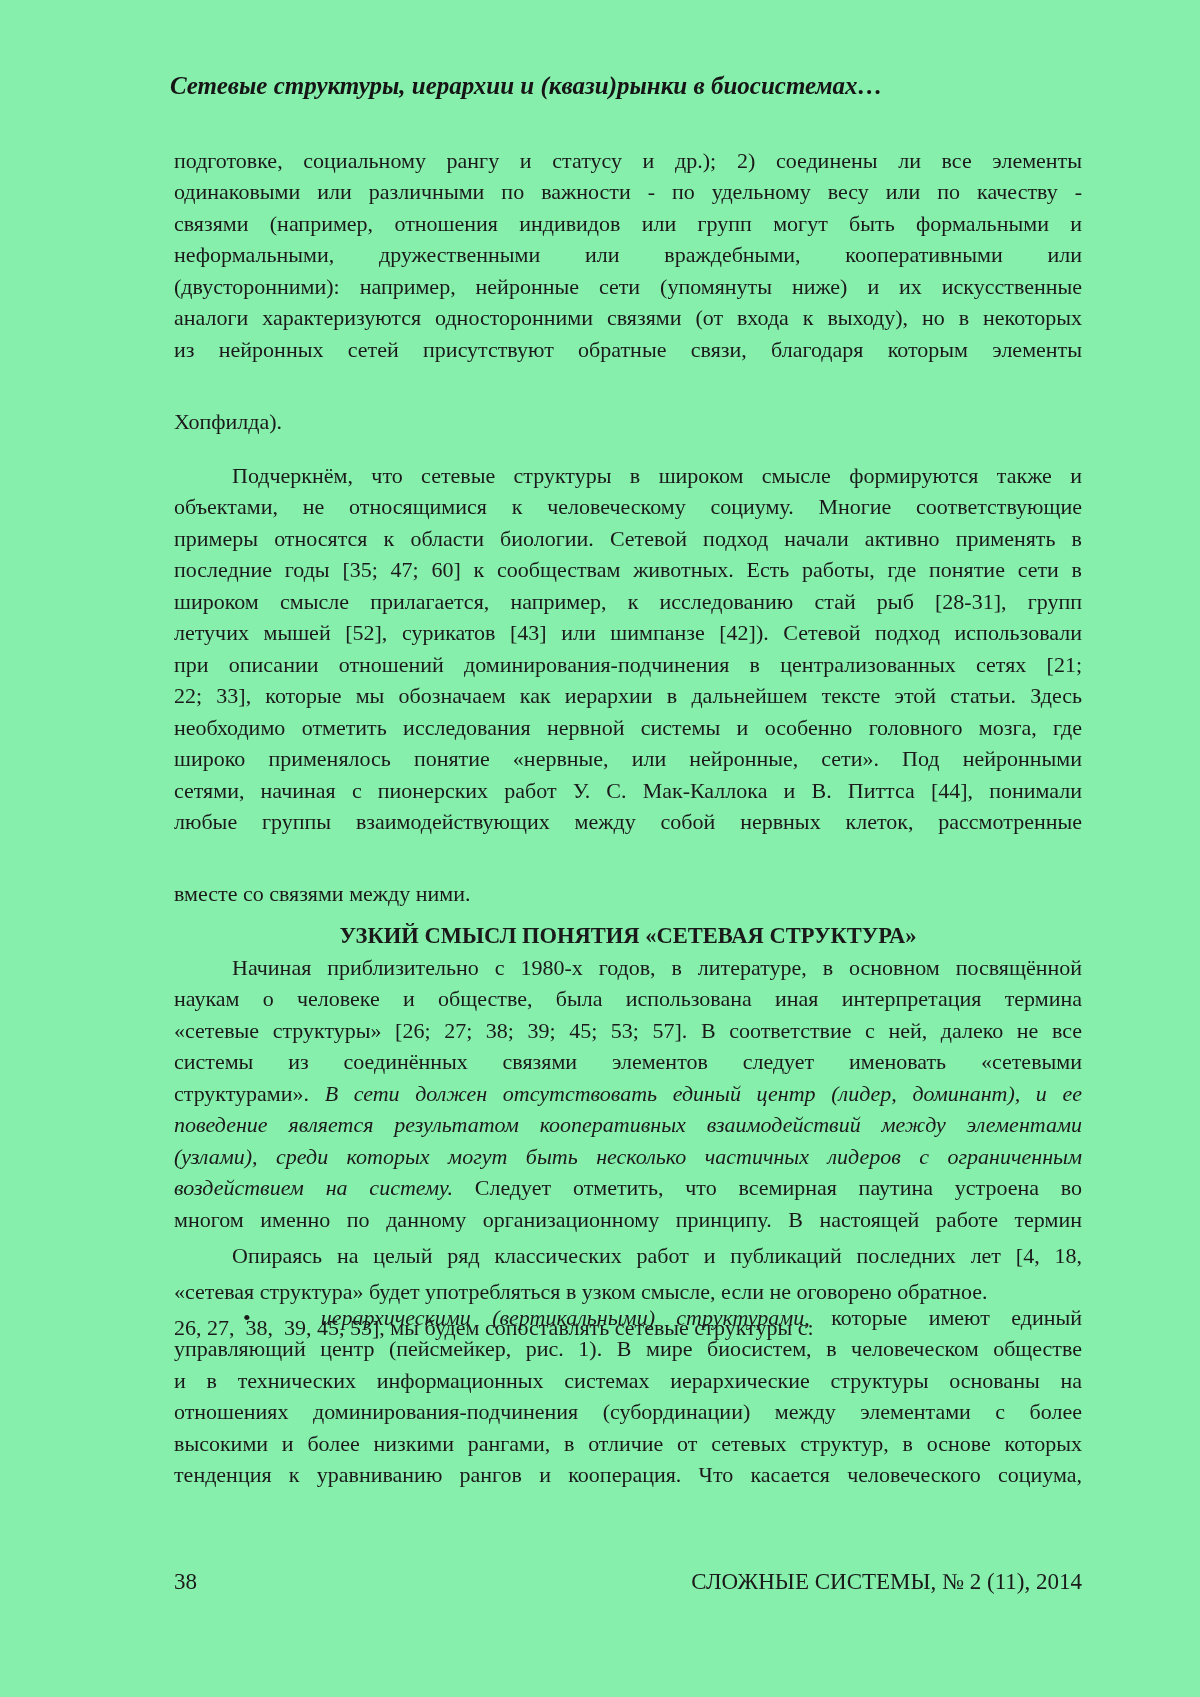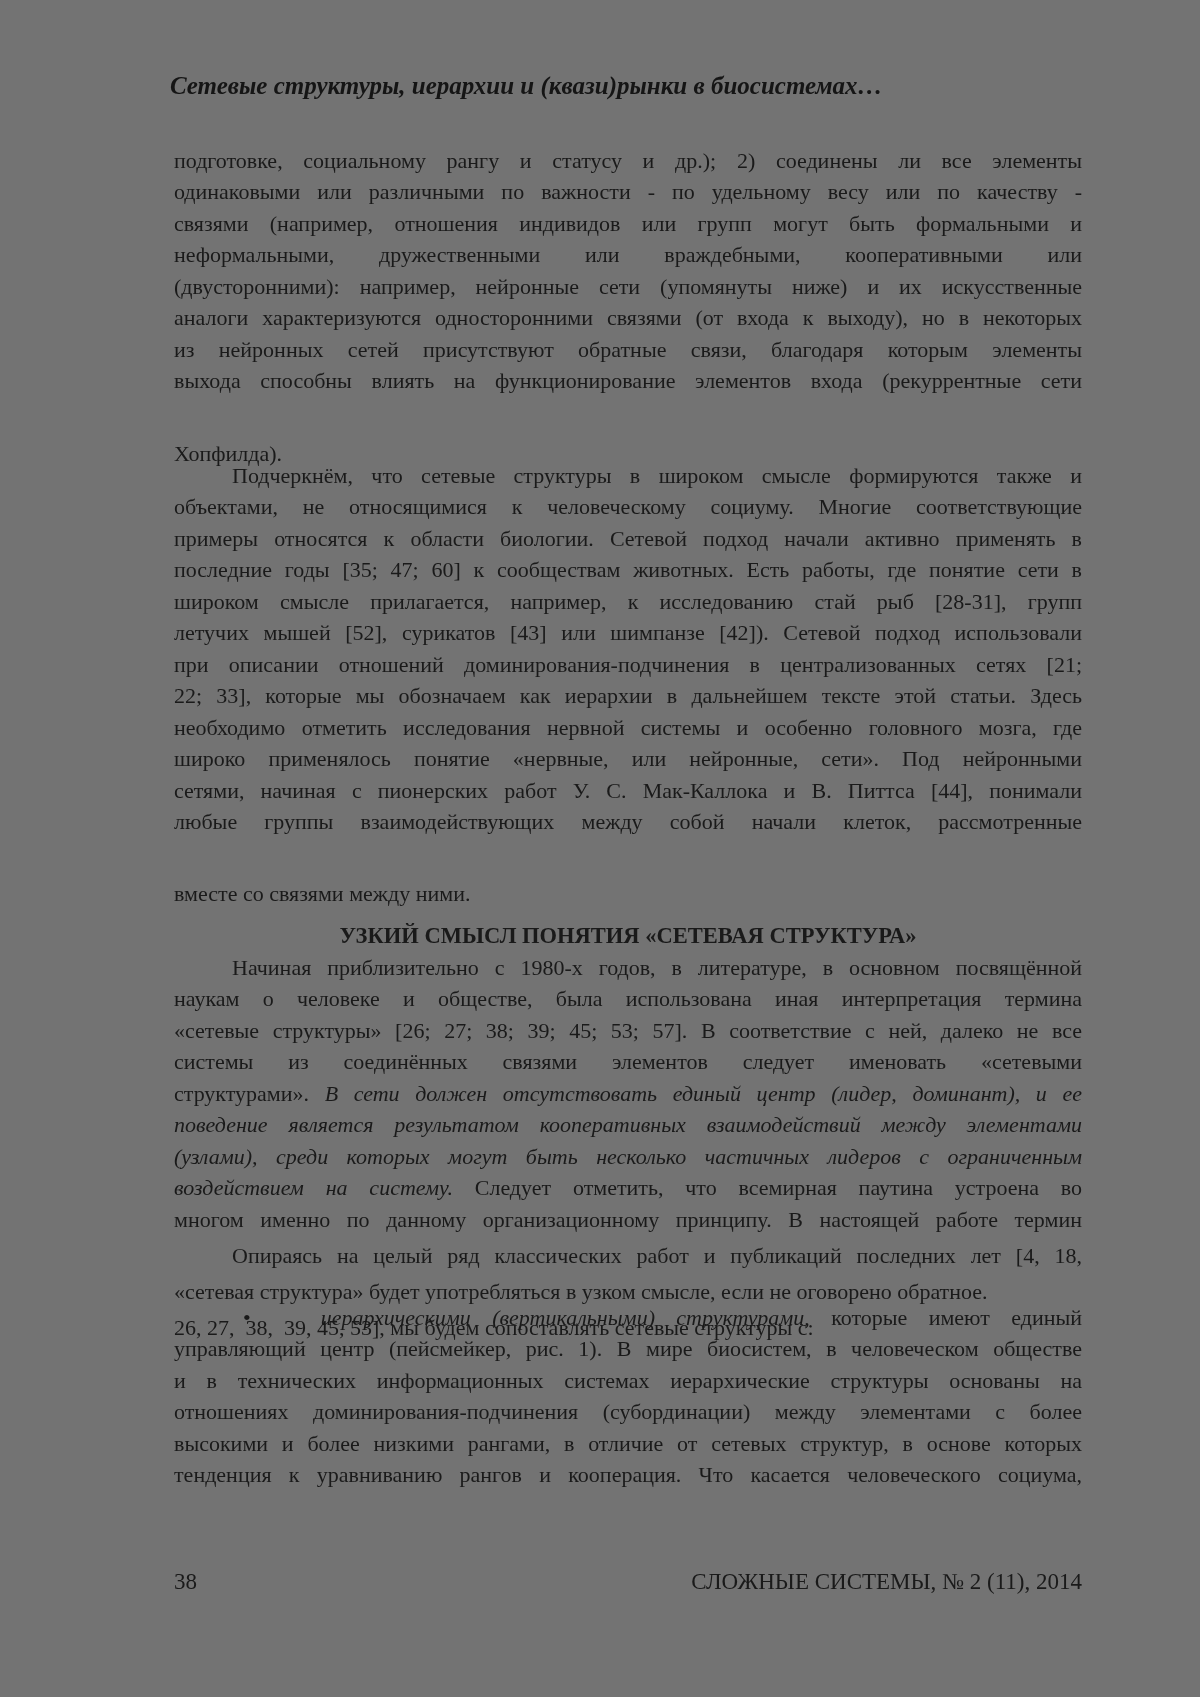--- a/index.html
+++ b/index.html
@@ -4,21 +4,21 @@
 <style>
   html, body {
     margin: 0;
     padding: 0;
     background: #ffffff;
   }
   .page {
     position: relative;
     width: 1200px;
     height: 1697px;
-    background: #737373;
+    background: #86efac;
     color: #1a1a1a;
     font-family: "Liberation Serif", "DejaVu Serif", serif;
     overflow: hidden;
   }
   .running-head {
     position: absolute;
     left: 170px;
     top: 71px;
     width: 915px;
     font-size: 25px;
@@ -79,36 +79,35 @@
 
   <div>
       <div id="block-p1" class="block paragraph">
         <div class="line"><span>подготовке, социальному рангу и статусу и др.); 2) соединены ли все элементы</span></div>
         <div class="line"><span>одинаковыми или различными по важности - по удельному весу или по качеству -</span></div>
         <div class="line"><span>связями (например, отношения индивидов или групп могут быть формальными и</span></div>
         <div class="line"><span>неформальными, дружественными или враждебными, кооперативными или</span></div>
         <div class="line"><span>(двусторонними): например, нейронные сети (упомянуты ниже) и их искусственные</span></div>
         <div class="line"><span>аналоги характеризуются односторонними связями (от входа к выходу), но в некоторых</span></div>
         <div class="line"><span>из нейронных сетей присутствуют обратные связи, благодаря которым элементы</span></div>
-        <div class="line"><span>выхода способны влиять на функционирование элементов входа (рекуррентные сети</span></div>
         <div class="line flush"><span>Хопфилда).</span></div>
       </div>
       <div id="block-p2" class="block paragraph">
         <div class="line indent"><span>Подчеркнём, что сетевые структуры в широком смысле формируются также и</span></div>
         <div class="line"><span>объектами, не относящимися к человеческому социуму. Многие соответствующие</span></div>
         <div class="line"><span>примеры относятся к области биологии. Сетевой подход начали активно применять в</span></div>
         <div class="line"><span>последние годы [35; 47; 60] к сообществам животных. Есть работы, где понятие сети в</span></div>
         <div class="line"><span>широком смысле прилагается, например, к исследованию стай рыб [28-31], групп</span></div>
         <div class="line"><span>летучих мышей [52], сурикатов [43] или шимпанзе [42]). Сетевой подход использовали</span></div>
         <div class="line"><span>при описании отношений доминирования-подчинения в централизованных сетях [21;</span></div>
         <div class="line"><span>22; 33], которые мы обозначаем как иерархии в дальнейшем тексте этой статьи. Здесь</span></div>
         <div class="line"><span>необходимо отметить исследования нервной системы и особенно головного мозга, где</span></div>
         <div class="line"><span>широко применялось понятие «нервные, или нейронные, сети». Под нейронными</span></div>
         <div class="line"><span>сетями, начиная с пионерских работ У. С. Мак-Каллока и В. Питтса [44], понимали</span></div>
-        <div class="line"><span>любые группы взаимодействующих между собой начали клеток, рассмотренные</span></div>
+        <div class="line"><span>любые группы взаимодействующих между собой нервных клеток, рассмотренные</span></div>
         <div class="line flush"><span>вместе со связями между ними.</span></div>
       </div>
       <div id="block-heading" class="block heading">УЗКИЙ СМЫСЛ ПОНЯТИЯ «СЕТЕВАЯ СТРУКТУРА»</div>
       <div id="block-p3" class="block paragraph">
         <div class="line indent"><span>Начиная приблизительно с 1980-х годов, в литературе, в основном посвящённой</span></div>
         <div class="line"><span>наукам о человеке и обществе, была использована иная интерпретация термина</span></div>
         <div class="line"><span>«сетевые структуры» [26; 27; 38; 39; 45; 53; 57]. В соответствие с ней, далеко не все</span></div>
         <div class="line"><span>системы из соединённых связями элементов следует именовать «сетевыми</span></div>
         <div class="line"><span>структурами». </span><span class="it">В сети должен отсутствовать единый центр (лидер, доминант), и ее</span></div>
         <div class="line"><span class="it">поведение является результатом кооперативных взаимодействий между элементами</span></div>

